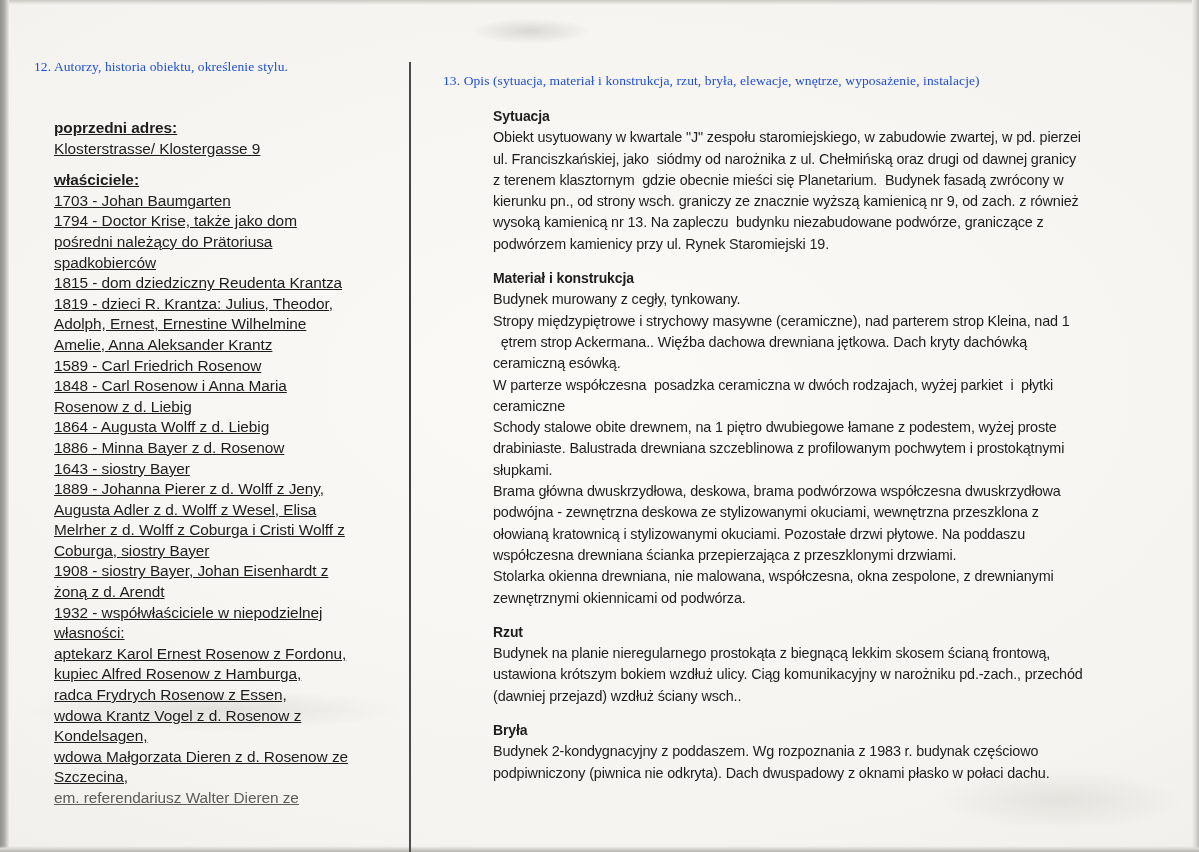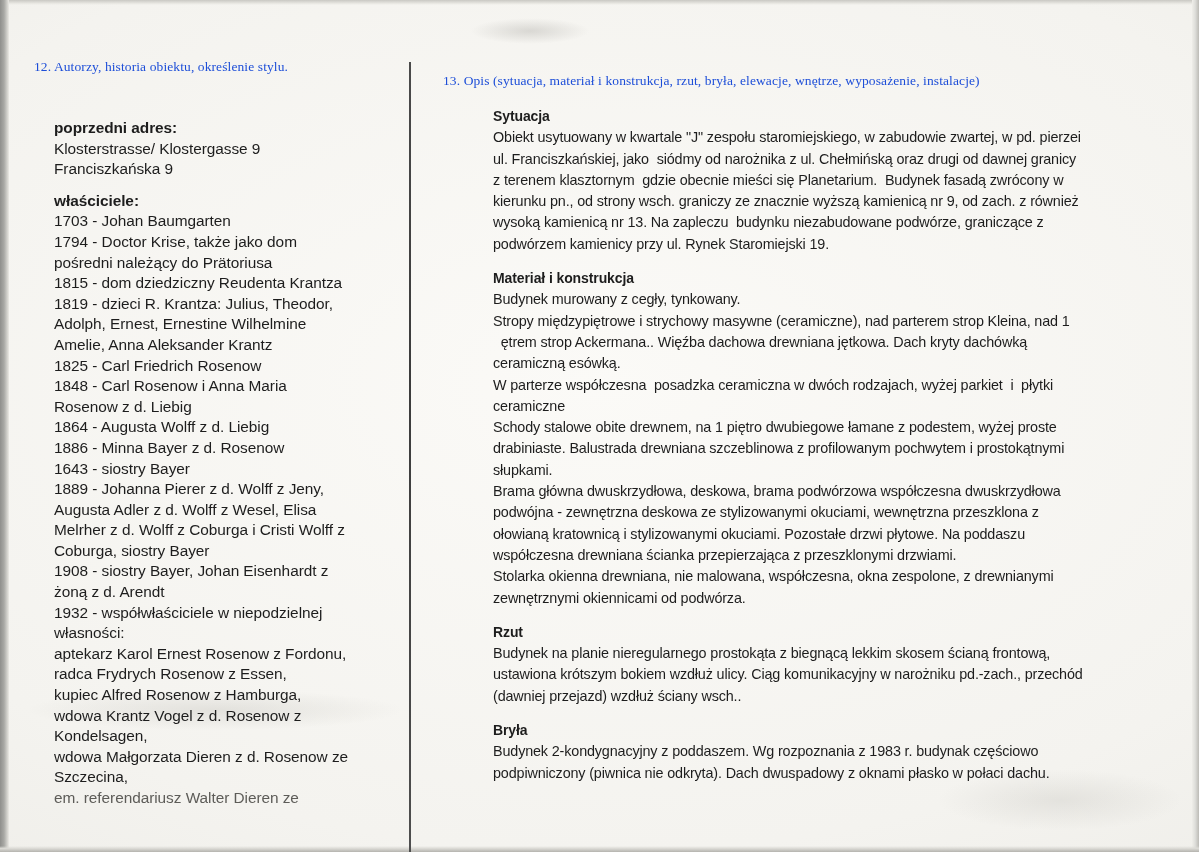--- a/index.html
+++ b/index.html
@@ -100,20 +100,21 @@
     top: 106px;
     width: 660px;
   }
 
   
   #col-left .ln {
     font-size: 15.4px;
     line-height: 20.6px;
     white-space: pre-wrap;
     letter-spacing: -0.05px;
+    text-decoration: underline;
   }
   #col-left .bold { font-weight: bold; }
   #col-left .gap { height: 11px; }
 
   
   #col-right .ln {
     font-size: 14.6px;
     line-height: 21.3px;
     white-space: pre-wrap;
     letter-spacing: -0.15px;
@@ -145,51 +146,51 @@
 
   <div class="field-head" id="head-12">12. Autorzy, historia obiektu, określenie stylu.</div>
   <div class="field-head" id="head-13">13. Opis (sytuacja, materiał i konstrukcja, rzut, bryła, elewacje, wnętrze, wyposażenie, instalacje)</div>
 
   <div class="divider"></div>
 
   <div class="col" id="col-left">
     <div class="ln bold">poprzedni adres:</div>
     <div id="address-lines">
         <div class="ln">Klosterstrasse/ Klostergasse 9</div>
-        <div class="ln">Franciszkańska 9</div>
       </div>
     <div class="gap"></div>
     <div class="ln bold">właściciele:</div>
     <div id="owners-lines">
         <div class="ln">1703 - Johan Baumgarten</div>
         <div class="ln">1794 - Doctor Krise, także jako dom</div>
         <div class="ln">pośredni należący do Prätoriusa</div>
+        <div class="ln">spadkobierców</div>
         <div class="ln">1815 - dom dziedziczny Reudenta Krantza</div>
         <div class="ln">1819 - dzieci R. Krantza: Julius, Theodor,</div>
         <div class="ln">Adolph, Ernest, Ernestine Wilhelmine</div>
         <div class="ln">Amelie, Anna Aleksander Krantz</div>
-        <div class="ln">1825 - Carl Friedrich Rosenow</div>
+        <div class="ln">1589 - Carl Friedrich Rosenow</div>
         <div class="ln">1848 - Carl Rosenow i Anna Maria</div>
         <div class="ln">Rosenow z d. Liebig</div>
       </div>
     <div id="rosenow-lines">
         <div class="ln">1864 - Augusta Wolff z d. Liebig</div>
         <div class="ln">1886 - Minna Bayer z d. Rosenow</div>
         <div class="ln">1643 - siostry Bayer</div>
         <div class="ln">1889 - Johanna Pierer z d. Wolff z Jeny,</div>
         <div class="ln">Augusta Adler z d. Wolff z Wesel, Elisa</div>
         <div class="ln">Melrher z d. Wolff z Coburga i Cristi Wolff z</div>
         <div class="ln">Coburga, siostry Bayer</div>
         <div class="ln">1908 - siostry Bayer, Johan Eisenhardt z</div>
         <div class="ln">żoną z d. Arendt</div>
         <div class="ln">1932 - współwłaściciele w niepodzielnej</div>
         <div class="ln">własności:</div>
         <div class="ln">aptekarz Karol Ernest Rosenow z Fordonu,</div>
+        <div class="ln">kupiec Alfred Rosenow z Hamburga,</div>
         <div class="ln">radca Frydrych Rosenow z Essen,</div>
-        <div class="ln">kupiec Alfred Rosenow z Hamburga,</div>
         <div class="ln">wdowa Krantz Vogel z d. Rosenow z</div>
         <div class="ln">Kondelsagen,</div>
         <div class="ln">wdowa Małgorzata Dieren z d. Rosenow ze</div>
         <div class="ln">Szczecina,</div>
         <div class="ln faded">em. referendariusz Walter Dieren ze</div>
       </div>
   </div>
 
   <div class="col" id="col-right">
     <div class="sec">Sytuacja</div>

